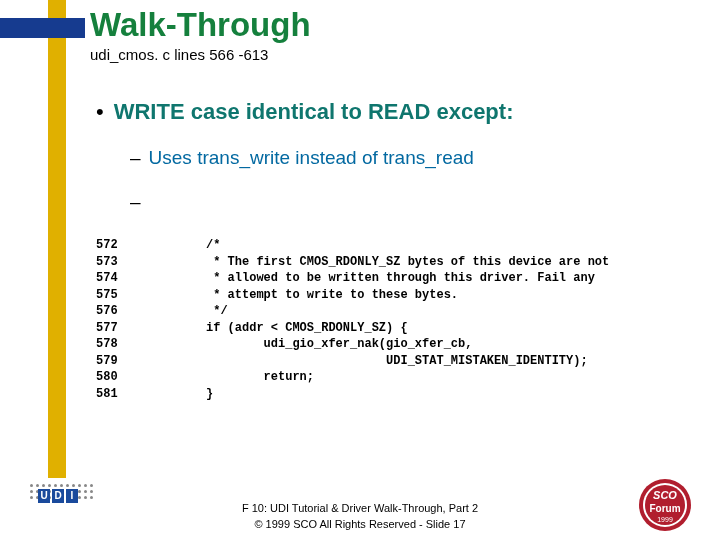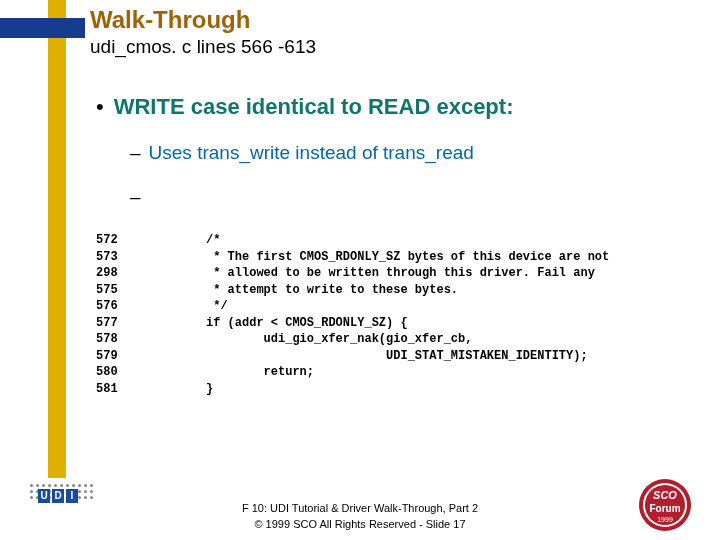--- a/index.html
+++ b/index.html
@@ -27,26 +27,26 @@
     height: 478px;
     background: #e0b000;
   }
   .content {
     position: absolute;
     left: 90px;
     top: 6px;
     right: 10px;
   }
   .title {
-    font-size: 24px;
-    font-weight: bold;
-    color: #a16207;
+    font-size: 33px;
+    font-weight: bold;
+    color: #15803d;
   }
   .subtitle {
-    font-size: 19px;
+    font-size: 15px;
     color: #000;
     margin-top: 2px;
   }
   .bullet-main {
     display: flex;
     margin-top: 36px;
     margin-left: 6px;
   }
   .bullet-dot {
     font-size: 22px;
@@ -162,21 +162,21 @@
     <div class="sub-text">Uses trans_write instead of trans_read</div>
   </div>
 
   <div class="sub-bullet">
     <div class="sub-dash">–</div>
   </div>
 
   <div class="code-block">
     <div class="line-numbers">572
 573
-298
+574
 575
 576
 577
 578
 579
 580
 581</div>
     <div class="code-text">/*
  * The first CMOS_RDONLY_SZ bytes of this device are not
  * allowed to be written through this driver. Fail any

